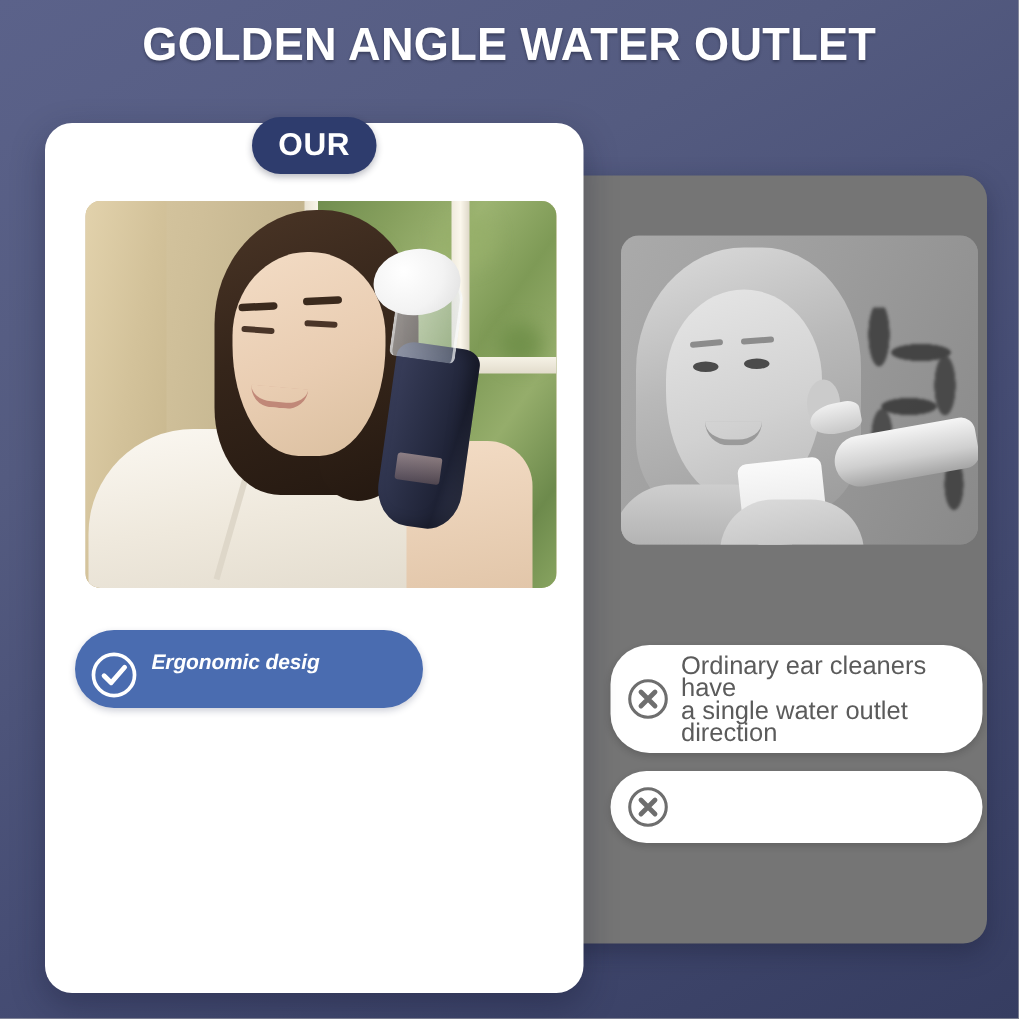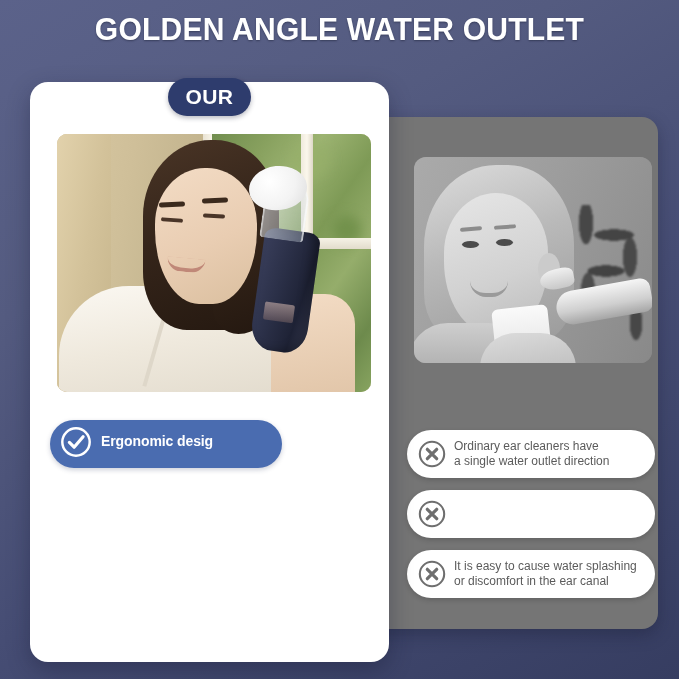--- a/index.html
+++ b/index.html
@@ -142,21 +142,21 @@
     background: #ffffff;
     border-radius: 26px;
     display: flex;
     align-items: center;
     padding: 6px 12px 6px 10px;
     margin-bottom: 12px;
     box-shadow: 0 2px 5px rgba(30,30,30,0.22);
   }
   .con-icon { flex: 0 0 30px; width: 30px; height: 30px; margin-right: 7px; }
   .con-text {
-    font-size: 12px;
+    font-size: 17px;
     line-height: 15px;
     color: #5b5b5b;
     font-family: "Liberation Sans", sans-serif;
     white-space: pre-line;
   }
 
   
   #pros-card {
     position: absolute;
     left: 30px;
@@ -307,24 +307,24 @@
     left: 50px;
     top: 420px;
     width: 310px;
   }
   .pro-item {
     position: relative;
     min-height: 48px;
     background: #4a6cb0;
     border-radius: 26px;
     display: flex;
-    align-items: center;
-    padding: 1px 16px 5px 9px;
+    padding: 13px 16px 5px 9px;
     margin-bottom: 22px;
     box-shadow: 0 2px 5px rgba(30,40,80,0.22);
+    font-style: italic;
   }
   .pro-item.narrow { width: 232px; }
   .pro-item.wide { width: 302px; }
   .pro-icon { flex: 0 0 34px; width: 34px; height: 34px; margin-right: 8px; }
   .pro-text {
     font-size: 14px;
     line-height: 17.5px;
     color: #ffffff;
     font-weight: 700;
     font-family: "Liberation Sans", sans-serif;
@@ -372,30 +372,20 @@
 
   <div class="con-item">
     <span class="con-icon">
       <svg viewBox="0 0 32 32" width="30" height="30">
         <circle cx="16" cy="16" r="13" fill="none" stroke="#6e6e6e" stroke-width="2.2"></circle>
         <path d="M11 11 L21 21 M21 11 L11 21" stroke="#6e6e6e" stroke-width="3.4" stroke-linecap="round"></path>
       </svg>
     </span>
   </div>
 
-  <div class="con-item">
-    <span class="con-icon">
-      <svg viewBox="0 0 32 32" width="30" height="30">
-        <circle cx="16" cy="16" r="13" fill="none" stroke="#6e6e6e" stroke-width="2.2"></circle>
-        <path d="M11 11 L21 21 M21 11 L11 21" stroke="#6e6e6e" stroke-width="3.4" stroke-linecap="round"></path>
-      </svg>
-    </span>
-    <span class="con-text"> It is easy to cause water splashing
-or discomfort in the ear canal</span>
-  </div>
 
 </div>
 
 <div id="pros-card"></div>
 
 <div id="our-badge">OUR</div>
 
 <div id="pros-photo">
   <div class="pp-wall"></div>
   <div class="pp-curtain"></div>

